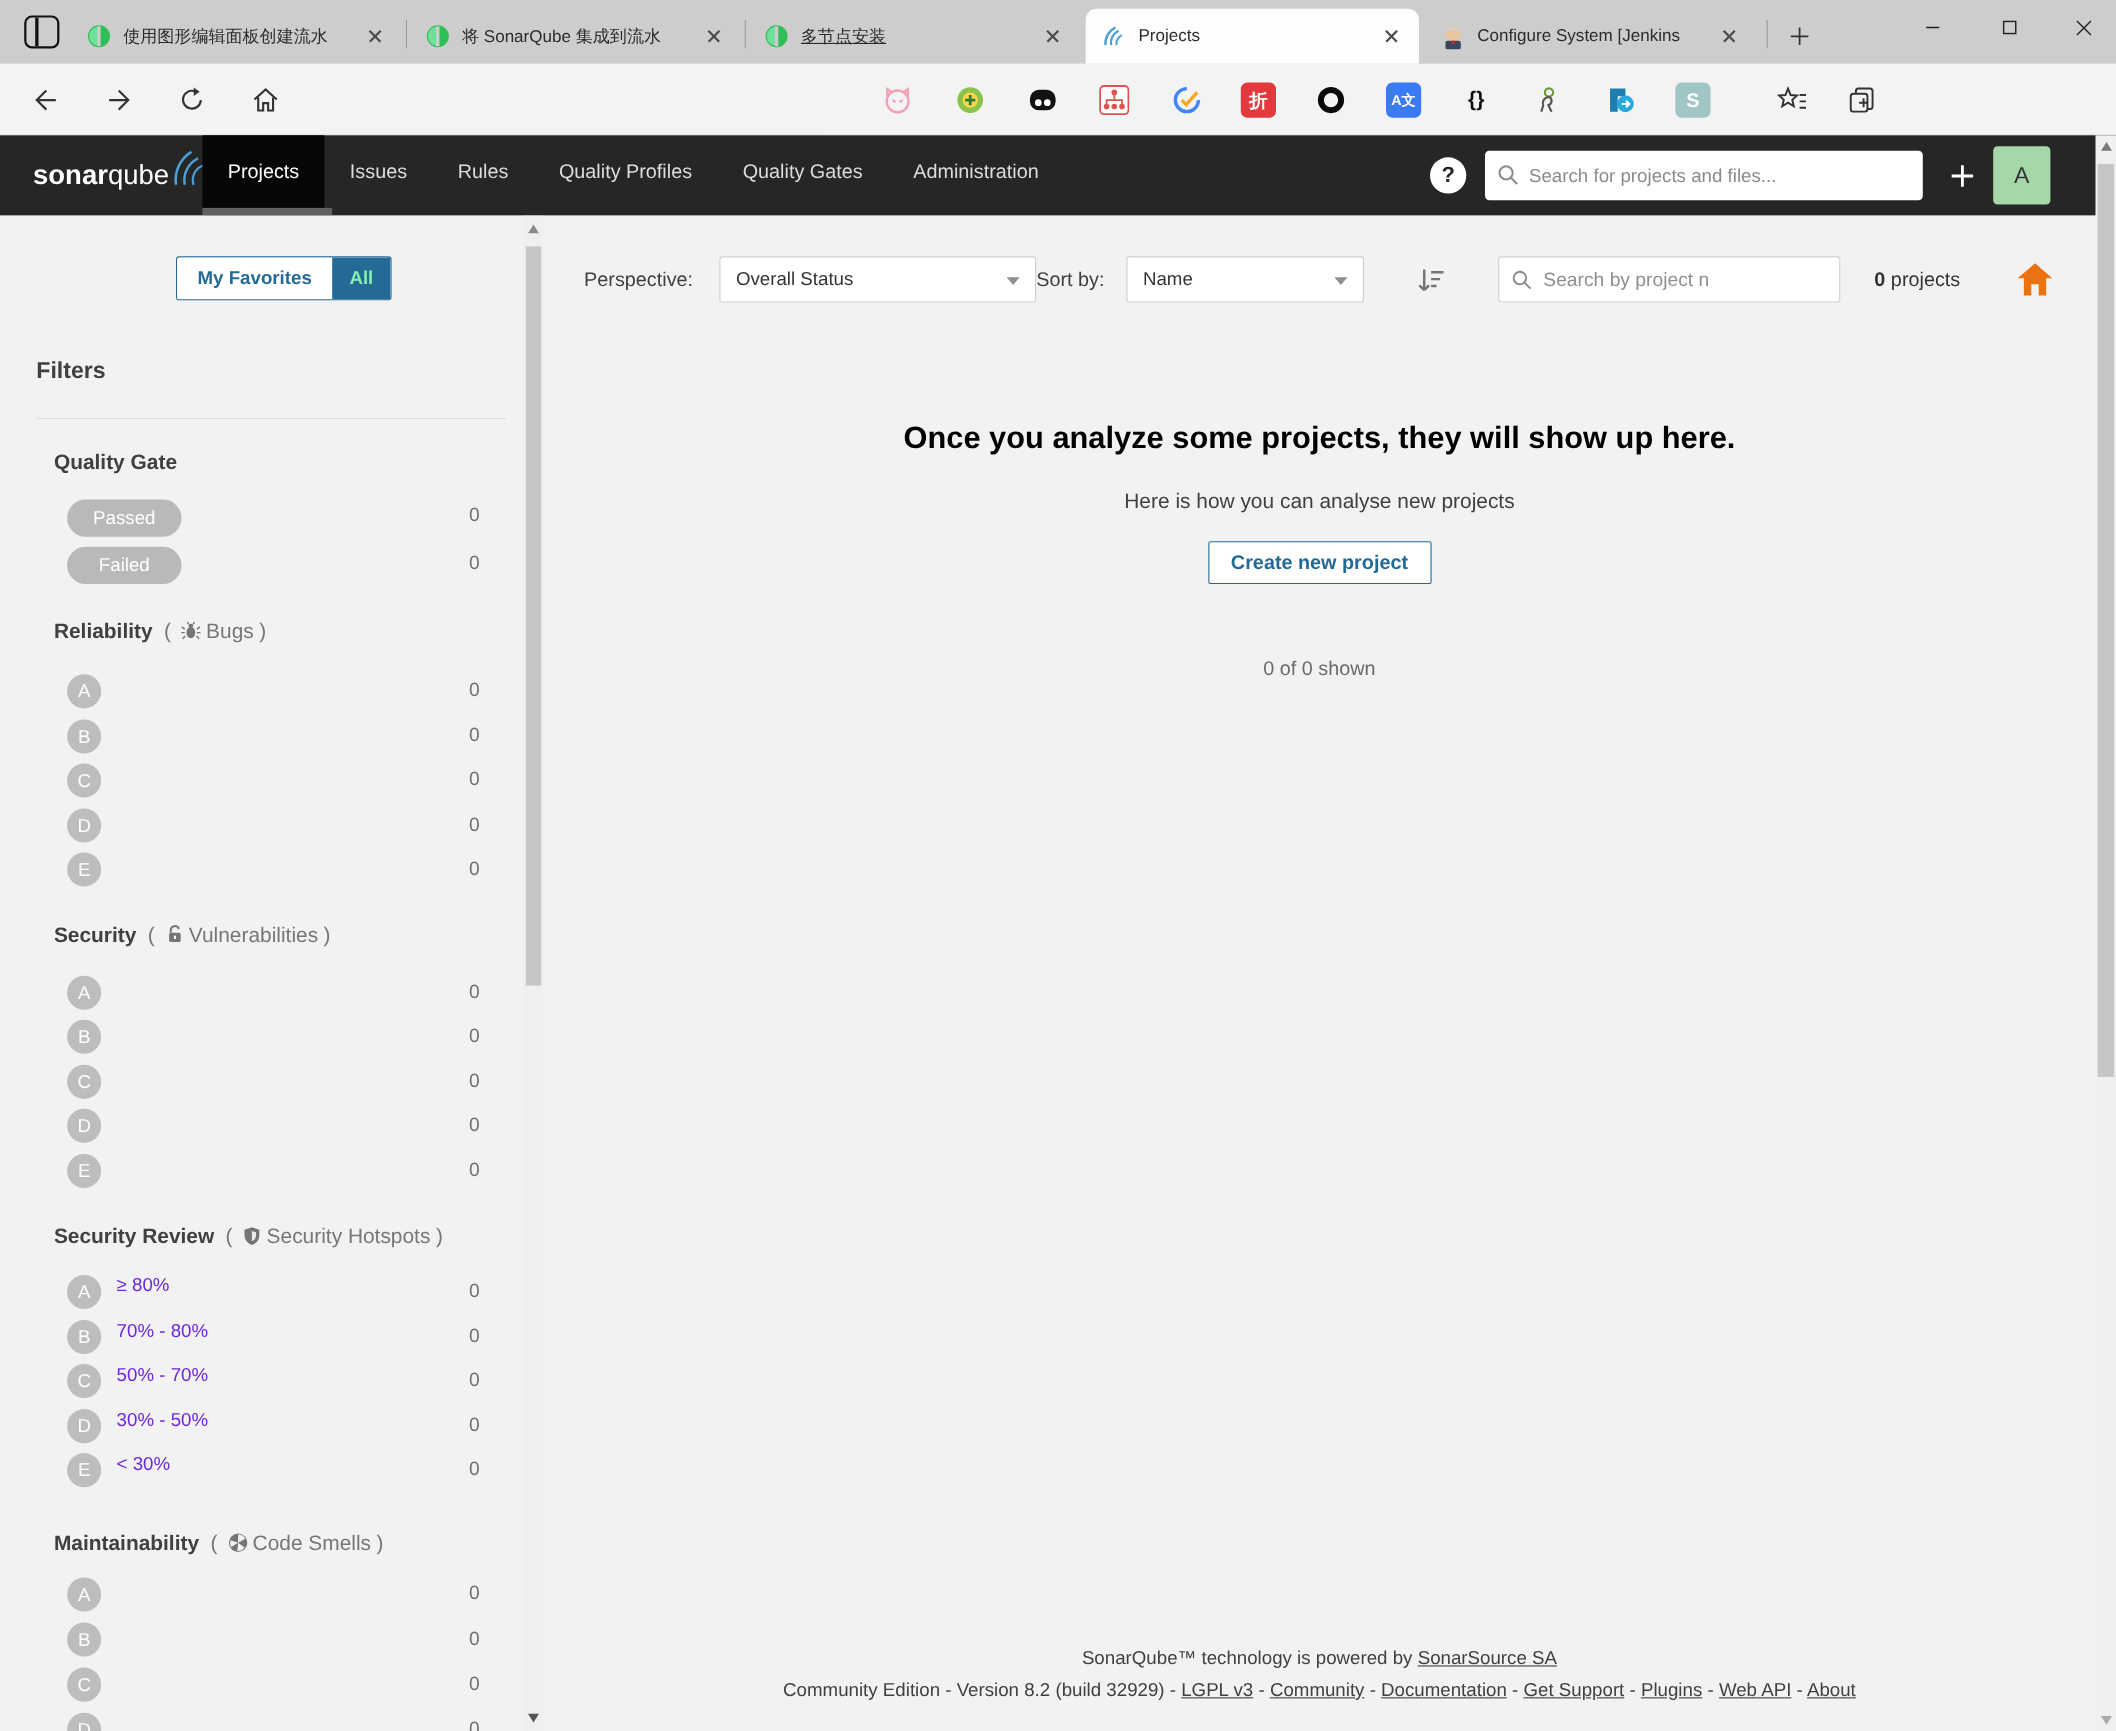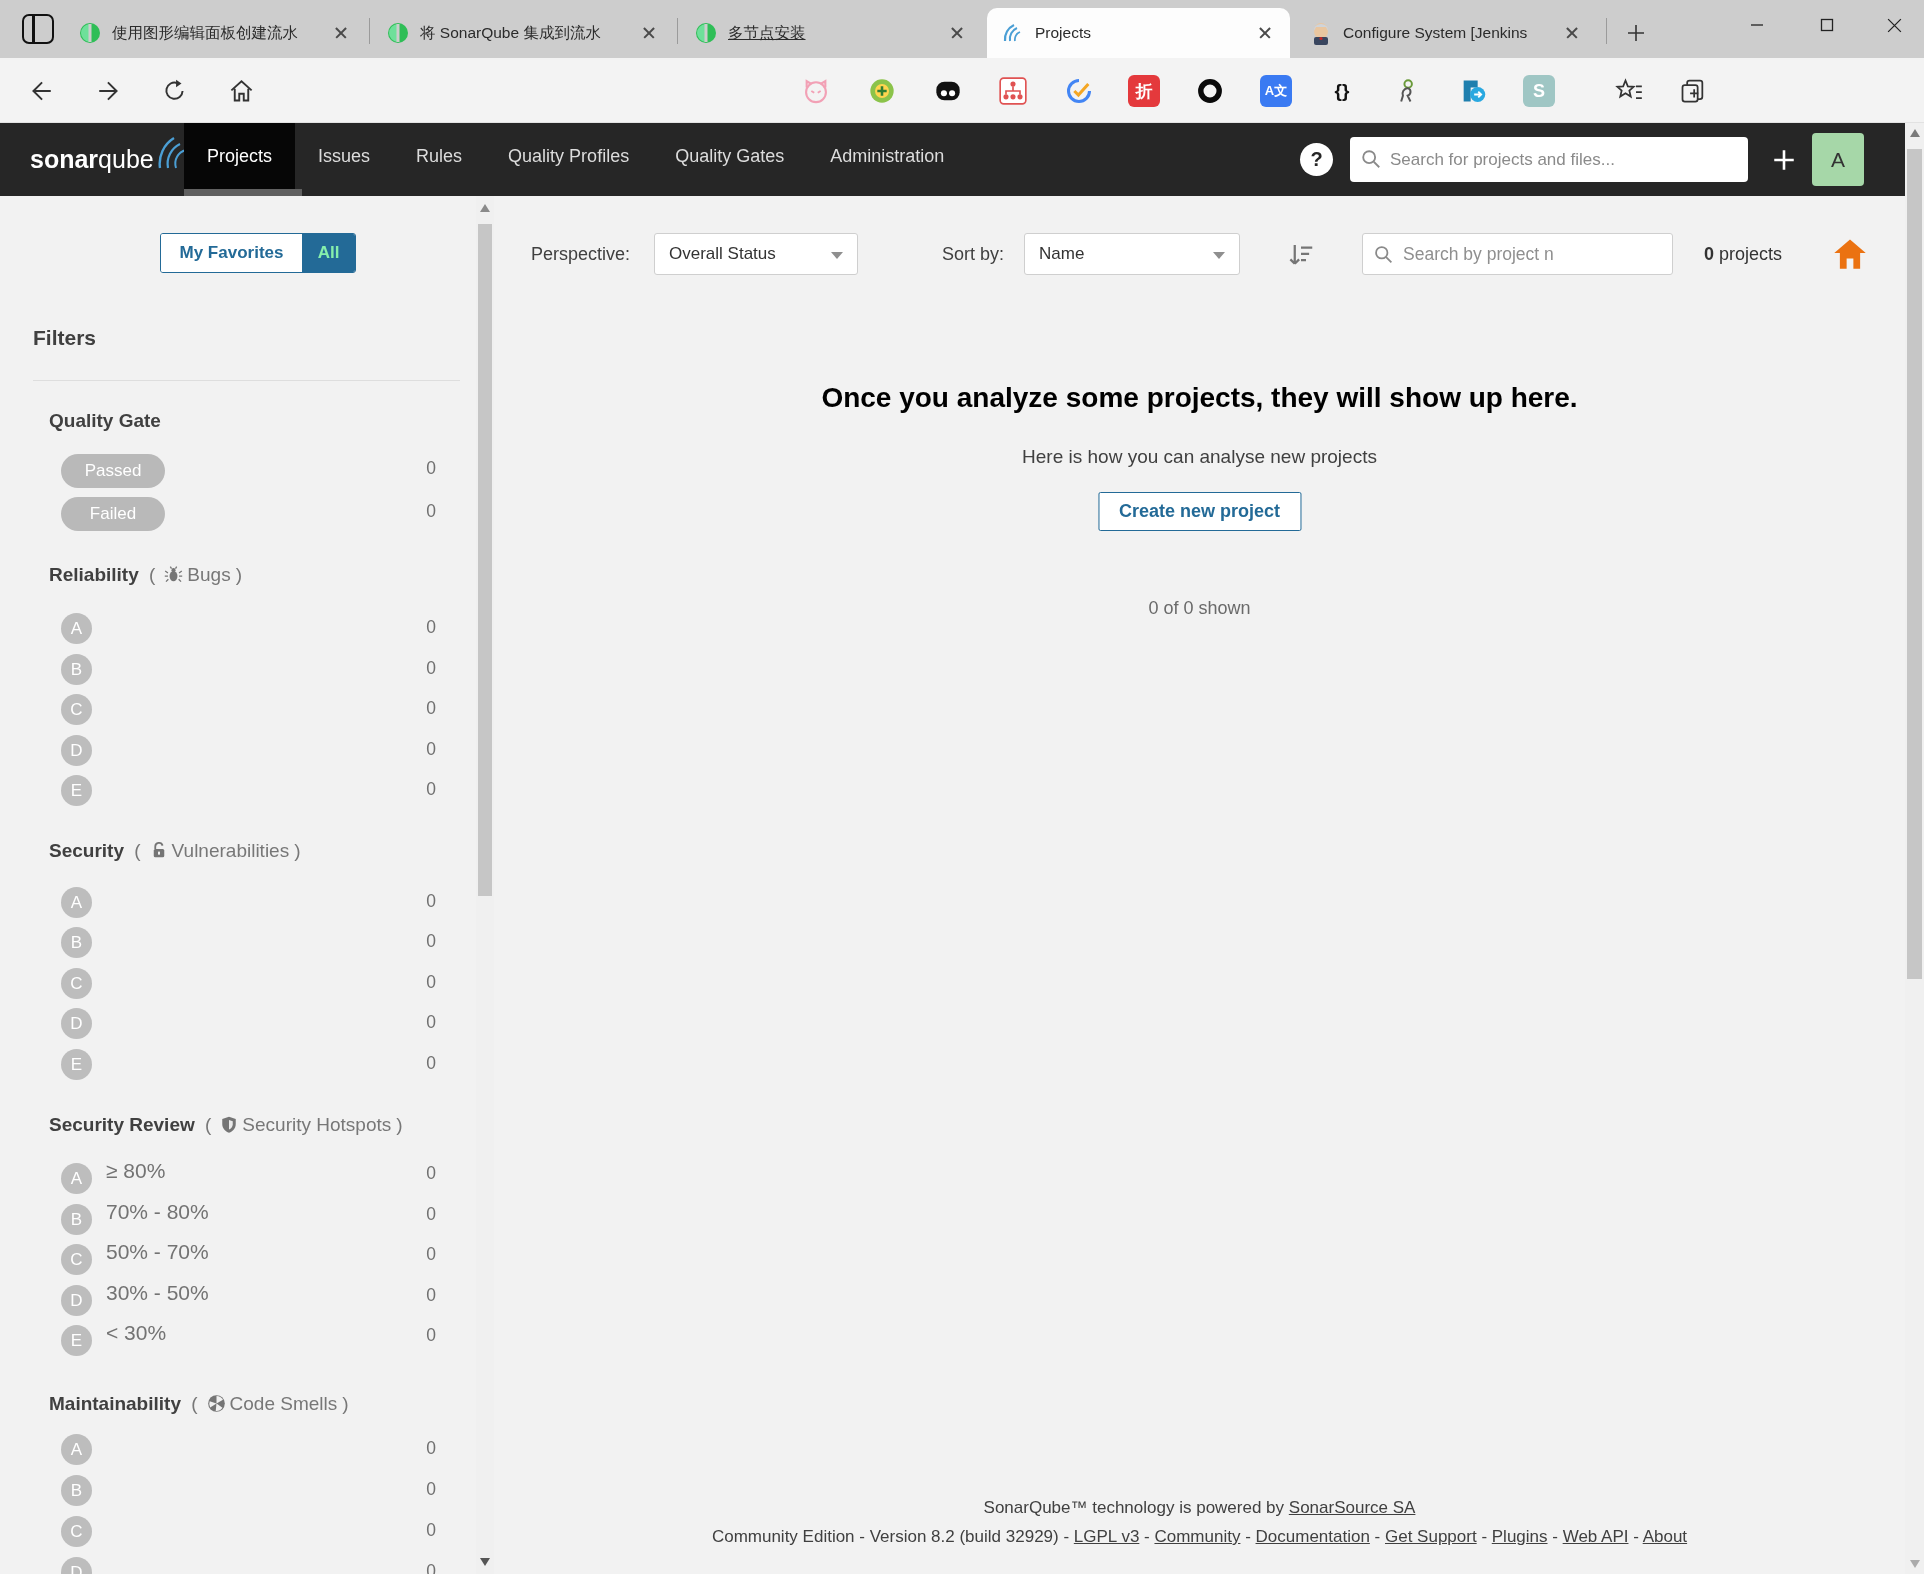--- a/index.html
+++ b/index.html
@@ -59,21 +59,21 @@
   .sec-h { position:absolute; left:49px; font-size:19px; color:#404040; white-space:nowrap; }
   .sec-h .t { font-weight:bold; }
   .sec-h .p { color:#777; font-weight:400; margin:0 5px; }
   .sec-h .m { color:#777; font-weight:400; }
   .sec-h svg { vertical-align:-3px; margin:0 4px; }
   .pill-row { position:absolute; left:61px; right:40px; height:34px; }
   .pill { display:inline-block; min-width:104px; padding:0 22px; height:34px; line-height:34px; border-radius:17px; background:#b9b9b9; color:#fff; font-size:17px; text-align:center; }
   .rcount { position:absolute; right:0; top:4px; color:#707070; font-size:17.5px; }
   .srow { position:absolute; left:61px; right:40px; height:32px; }
   .grade { display:inline-block; width:31px; height:31px; border-radius:50%; background:#bdbdbd; color:#fff; font-size:17px; line-height:31px; text-align:center; }
-  .rlabel { color:#737373; font-size:21px; margin-left:14px; vertical-align:6px; }
+  .rlabel { color:#6d28d9; font-size:17px; margin-left:14px; vertical-align:6px; }
 
   
   .sb-scroll { position:absolute; left:476px; top:0; width:18px; height:1378px; background:#f0f0f0; }
   .arr { width:0; height:0; position:absolute; left:4px; }
   .arr.up { border-left:5px solid transparent; border-right:5px solid transparent; border-bottom:8px solid #8a8a8a; top:8px; }
   .arr.down { border-left:5px solid transparent; border-right:5px solid transparent; border-top:8px solid #555; bottom:8px; }
   .sb-thumb { position:absolute; left:2px; top:28px; width:14px; height:672px; background:#c6c6c6; }
 
   
   #page-scroll { position:absolute; left:1905px; top:123px; width:19px; height:1451px; background:#f0f0f0; }
@@ -441,21 +441,21 @@
   </div>
 
   <div class="sb-scroll">
     <div class="arr up"></div>
     <div class="sb-thumb"></div>
     <div class="arr down"></div>
   </div>
 
   <div id="main">
     <div class="hlabel" style="left:37px;">Perspective:</div>
-    <div class="selectbox" style="left:160px;width:204px;">
+    <div class="selectbox" style="left:160px;width:288px;">
       <span>Overall Status</span>
       <span class="caret"></span>
     </div>
     <div class="hlabel" style="left:448px;">Sort by:</div>
     <div class="selectbox" style="left:530px;width:216px;">
       <span>Name</span>
       <span class="caret"></span>
     </div>
     <div class="abs" style="left:792px;top:44px;">
       <svg width="30" height="30" viewBox="0 0 24 24">

